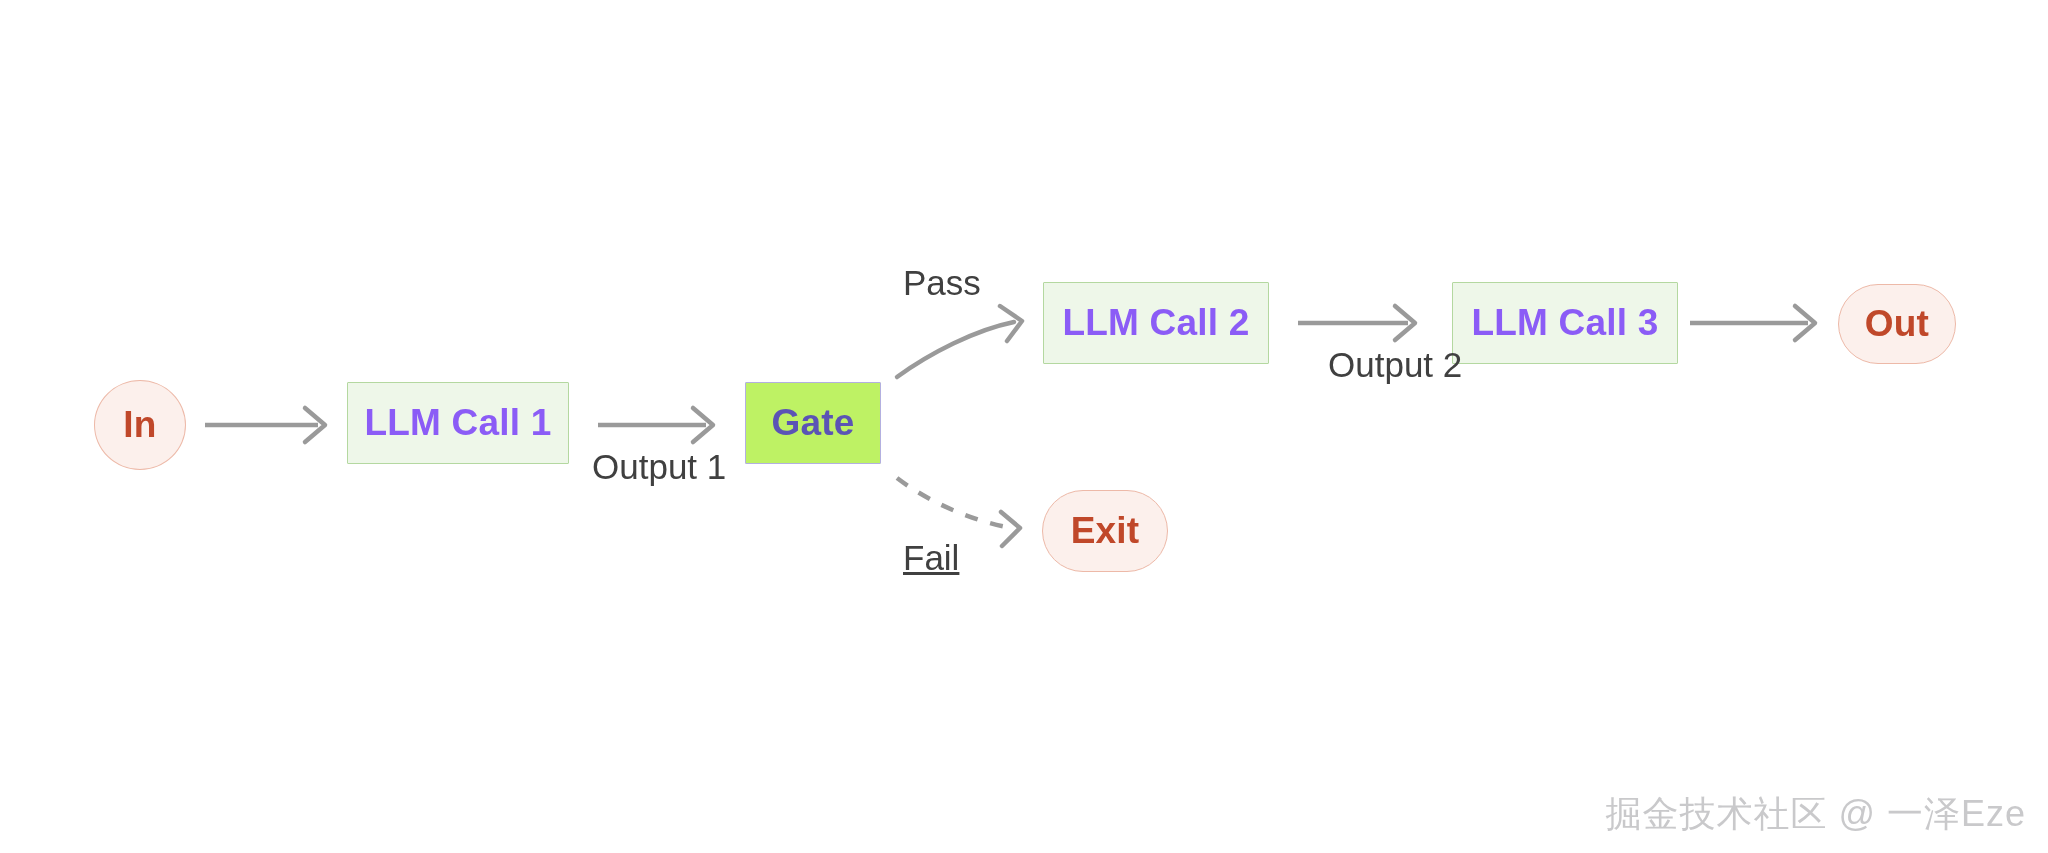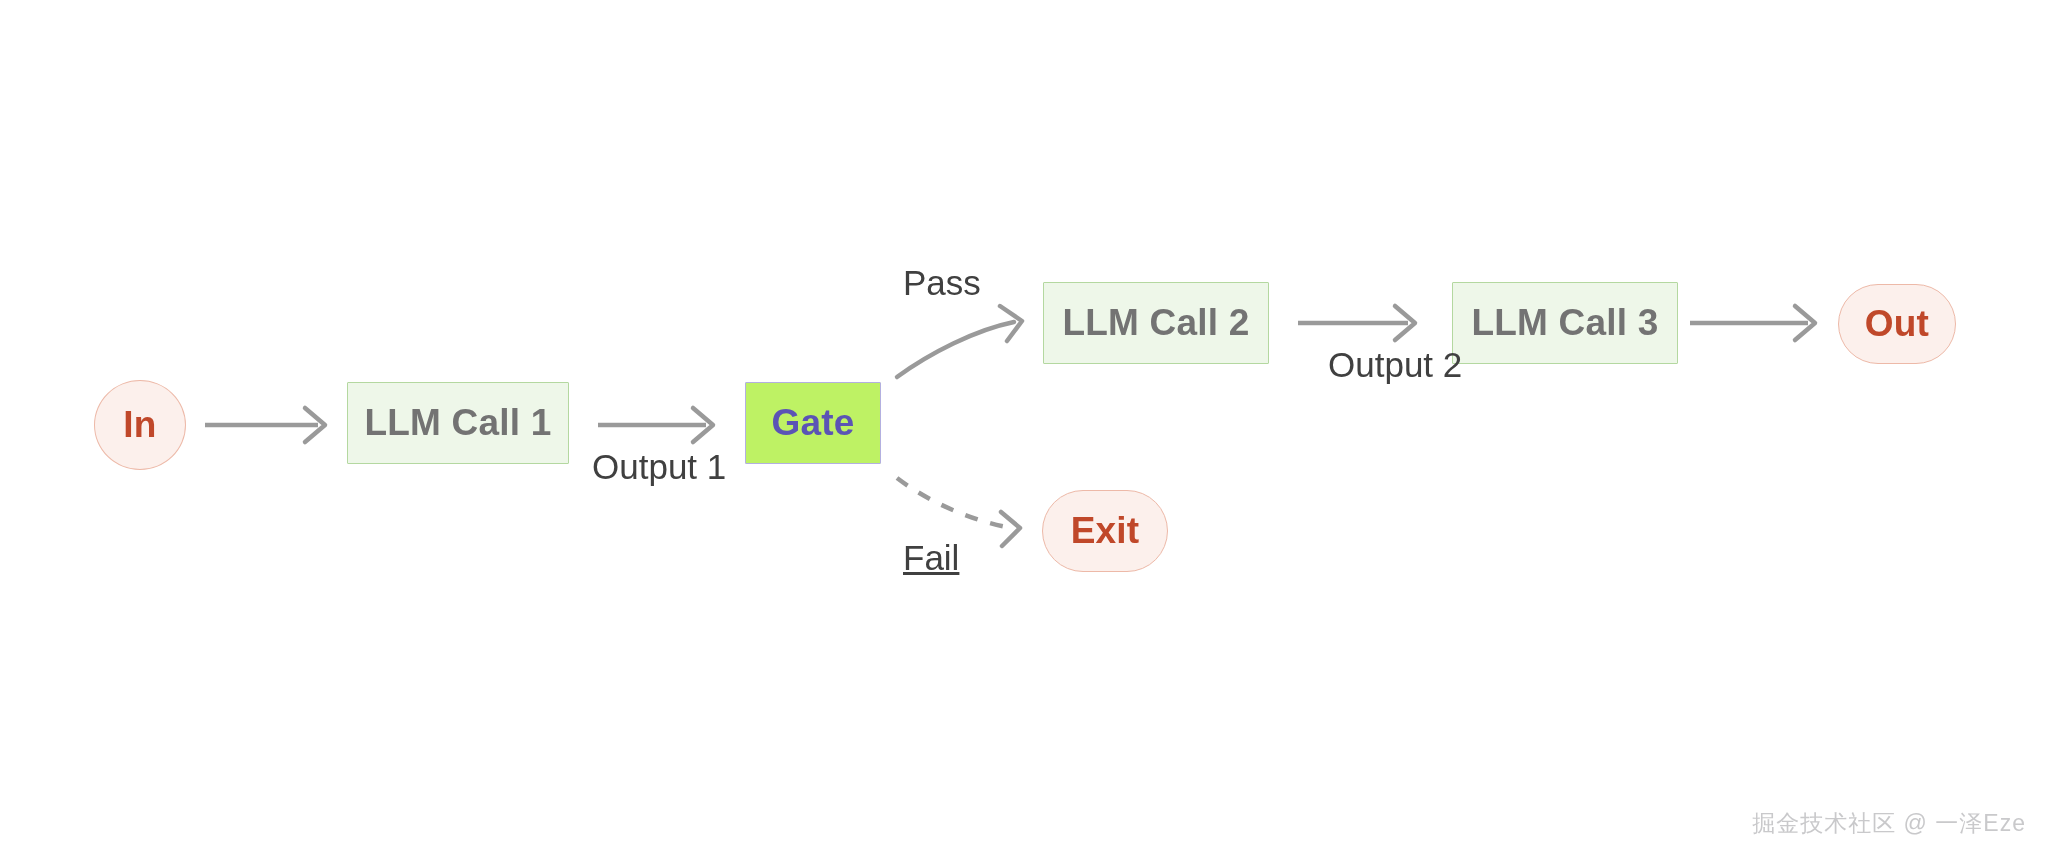--- a/index.html
+++ b/index.html
@@ -37,21 +37,21 @@
     font-weight: bold;
     letter-spacing: 0.2px;
     white-space: nowrap;
     user-select: none;
   }
 
   
   .node-process {
     background: #eef7e9;
     border: 1.6px solid #b4d8a0;
-    color: #737373;
+    color: #8b5cf6;
     font-size: 37px;
     border-radius: 1px;
     justify-content: center;
   }
 
   
   .node-gate {
     background: #bef264;
     border: 1.6px solid #b3b0e0;
     color: #5b54b5;
@@ -77,21 +77,21 @@
     white-space: nowrap;
     user-select: none;
   }
 
   
   #watermark {
     position: absolute;
     right: 22px;
     bottom: 14px;
     color: #c9c9cb;
-    font-size: 23px;
+    font-size: 36px;
     font-weight: 400;
     letter-spacing: 1px;
     white-space: nowrap;
     user-select: none;
   }
 </style>
 </head>
 <body>
 
 <div id="canvas">

